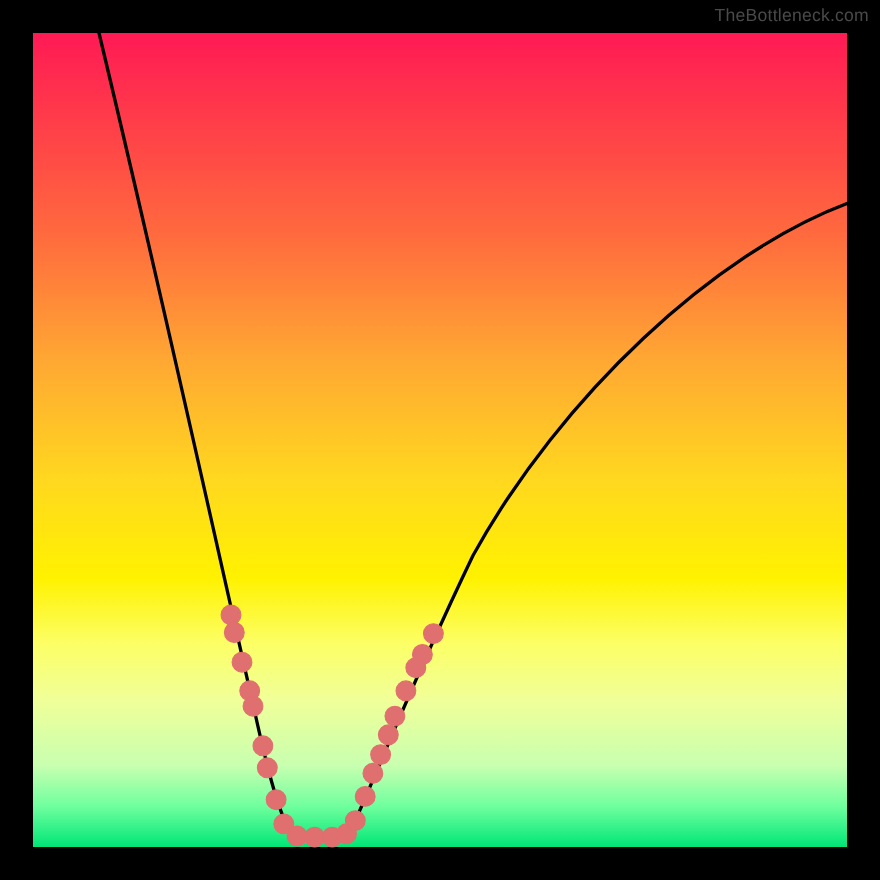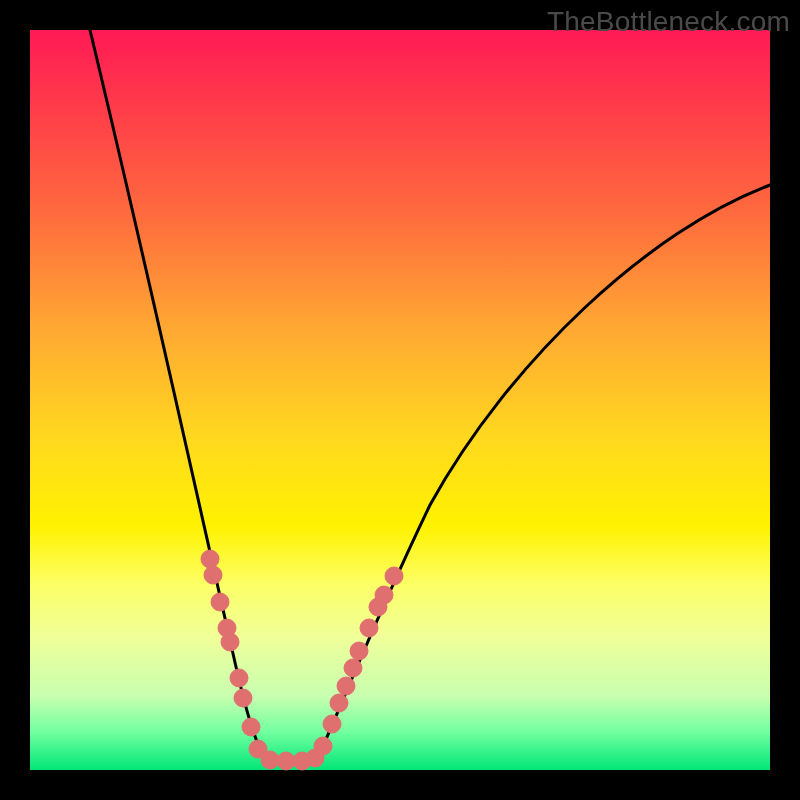--- a/index.html
+++ b/index.html
@@ -28,21 +28,21 @@
       #f0ff99 82%,
       #c8ffb0 90%,
       #6fff9e 95%,
       #00e676 100%);
   }
   .watermark {
     position: absolute;
     top: 6px;
     right: 10px;
     color: #4a4a4a;
-    font-size: 28px;
+    font-size: 16px;
     font-weight: 400;
     letter-spacing: 0.2px;
     z-index: 10;
   }
   svg.curve {
     position: absolute;
     left: 0;
     top: 0;
     width: 740px;
     height: 740px;

